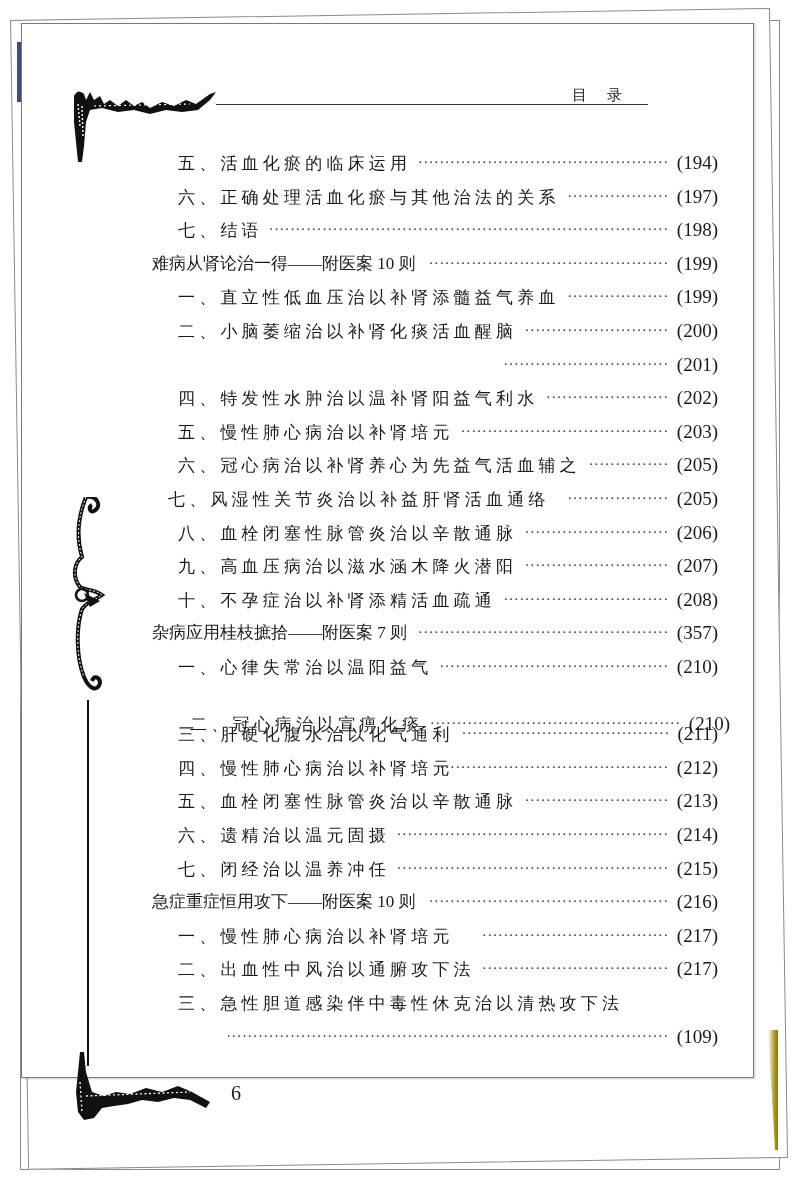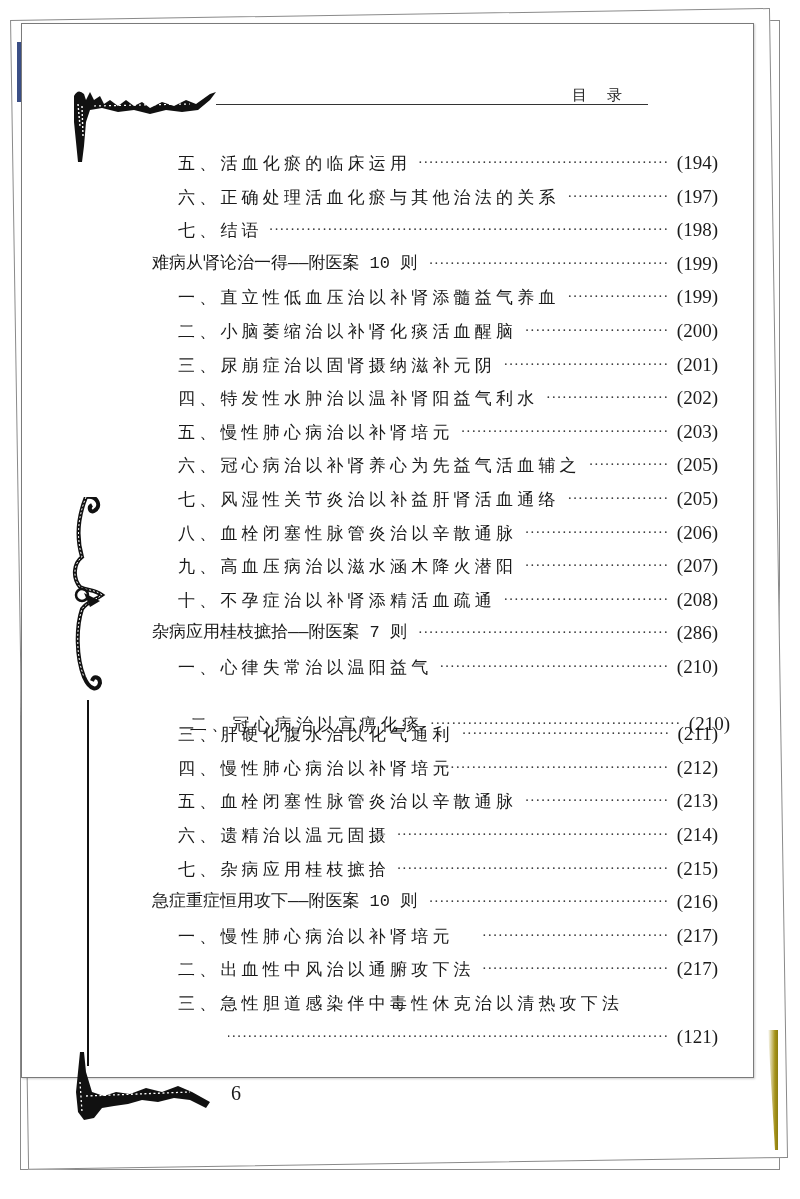--- a/index.html
+++ b/index.html
@@ -12,21 +12,21 @@
   .accent-blue { position:absolute; left:17px; top:42px; width:4px; height:60px; background:#3b4f86; }
   .accent-olive { position:absolute; left:768px; top:1030px; width:10px; height:120px;
                   background:linear-gradient(to right, #ffffff 0%, #a59218 70%, #8b7c10 100%); clip-path: polygon(0 0,100% 0,100% 100%,70% 100%); }
   .header-rule { position:absolute; left:141px; top:104px; width:282px; height:1px; background:#333; }
   .header-title { position:absolute; left:572px; top:86px; font-size:15px; letter-spacing:20px; color:#222; }
   .ornament { position:absolute; }
   .vline { position:absolute; left:87px; top:700px; width:2px; height:366px; background:#111; }
   .toc { position:absolute; left:0; top:0; width:800px; }
   .row { position:absolute; left:0; width:800px; height:30px; font-size:17px; line-height:30px; white-space:nowrap; }
   .row .label { position:absolute; letter-spacing:4.2px; }
-  .row.section .label { letter-spacing:0px; font-family:Liberation Mono, monospace; font-size:17px; }
+  .row.section .label { letter-spacing:0px; font-family:Liberation Serif, serif; font-size:17px; }
   .row .dots { position:absolute; overflow:hidden; color:#333; letter-spacing:1.2px; font-size:13px; }
   .row .pg { position:absolute; right:82px; font-family:"Liberation Serif", "DejaVu Serif", serif; font-size:19px; }
   .page-num { position:absolute; left:231px; top:1082px; font-family:"Liberation Serif", "DejaVu Serif", serif; font-size:20px; }
 </style>
 </head>
 <body>
 
 <div class="sheet back2"></div>
 <div class="sheet back1" style="left:20px;top:20px;width:760px;height:1150px;"></div>
 <div class="sheet skew"></div>
@@ -87,41 +87,40 @@
       <span class="label" style="left: 178px;">一、直立性低血压治以补肾添髓益气养血</span>
       <span class="dots" style="left: 566px; width: 103px; text-align: right; direction: rtl;">························································································································</span>
       <span class="pg">(199)</span>
     </div>
     <div class="row" style="top: 316px;">
       <span class="label" style="left: 178px;">二、小脑萎缩治以补肾化痰活血醒脑</span>
       <span class="dots" style="left: 523px; width: 146px; text-align: right; direction: rtl;">························································································································</span>
       <span class="pg">(200)</span>
     </div>
     <div class="row" style="top: 349.6px;">
-      <span class="label" style="left: 178px;">三、尿崩症治以固肾摄纳滋补元阴</span>
       <span class="dots" style="left: 502px; width: 167px; text-align: right; direction: rtl;">························································································································</span>
       <span class="pg">(201)</span>
     </div>
     <div class="row" style="top: 383.2px;">
       <span class="label" style="left: 178px;">四、特发性水肿治以温补肾阳益气利水</span>
       <span class="dots" style="left: 544px; width: 125px; text-align: right; direction: rtl;">························································································································</span>
       <span class="pg">(202)</span>
     </div>
     <div class="row" style="top: 416.8px;">
       <span class="label" style="left: 178px;">五、慢性肺心病治以补肾培元</span>
       <span class="dots" style="left: 460px; width: 209px; text-align: right; direction: rtl;">························································································································</span>
       <span class="pg">(203)</span>
     </div>
     <div class="row" style="top: 450.4px;">
       <span class="label" style="left: 178px;">六、冠心病治以补肾养心为先益气活血辅之</span>
       <span class="dots" style="left: 587px; width: 82px; text-align: right; direction: rtl;">························································································································</span>
       <span class="pg">(205)</span>
     </div>
     <div class="row" style="top: 484px;">
-      <span class="label" style="left: 178px;">七、风湿性关节炎治以补益肝肾活血通络</span>
+      <span class="label" style="left: 168px;">七、风湿性关节炎治以补益肝肾活血通络</span>
       <span class="dots" style="left: 566px; width: 103px; text-align: right; direction: rtl;">························································································································</span>
       <span class="pg">(205)</span>
     </div>
     <div class="row" style="top: 517.6px;">
       <span class="label" style="left: 178px;">八、血栓闭塞性脉管炎治以辛散通脉</span>
       <span class="dots" style="left: 523px; width: 146px; text-align: right; direction: rtl;">························································································································</span>
       <span class="pg">(206)</span>
     </div>
     <div class="row" style="top: 551.2px;">
       <span class="label" style="left: 178px;">九、高血压病治以滋水涵木降火潜阳</span>
@@ -129,21 +128,21 @@
       <span class="pg">(207)</span>
     </div>
     <div class="row" style="top: 584.8px;">
       <span class="label" style="left: 178px;">十、不孕症治以补肾添精活血疏通</span>
       <span class="dots" style="left: 502px; width: 167px; text-align: right; direction: rtl;">························································································································</span>
       <span class="pg">(208)</span>
     </div>
     <div class="row section" style="top: 618.4px;">
       <span class="label" style="left: 152px;">杂病应用桂枝摭拾——附医案 7 则</span>
       <span class="dots" style="left: 418px; width: 251px; text-align: right; direction: rtl;">························································································································</span>
-      <span class="pg">(286)</span>
+      <span class="pg">(357)</span>
     </div>
     <div class="row" style="top: 652px;">
       <span class="label" style="left: 178px; text-align: center;">一、心律失常治以温阳益气</span>
       <span class="dots" style="left: 438px; width: 231px; text-align: right; direction: rtl;">························································································································</span>
       <span class="pg">(210)</span>
     </div>
     <div class="row" style="top: 709px; margin-left: 12px;">
       <span class="label" style="left: 178px;">二、冠心病治以宣痹化痰</span>
       <span class="dots" style="left: 417px; width: 252px; text-align: right; direction: rtl;">························································································································</span>
       <span class="pg">(210)</span>
@@ -162,21 +161,21 @@
       <span class="label" style="left: 178px;">五、血栓闭塞性脉管炎治以辛散通脉</span>
       <span class="dots" style="left: 523px; width: 146px; text-align: right; direction: rtl;">························································································································</span>
       <span class="pg">(213)</span>
     </div>
     <div class="row" style="top: 820px;">
       <span class="label" style="left: 178px;">六、遗精治以温元固摄</span>
       <span class="dots" style="left: 396px; width: 273px; text-align: right; direction: rtl;">························································································································</span>
       <span class="pg">(214)</span>
     </div>
     <div class="row" style="top: 853.6px;">
-      <span class="label" style="left: 178px;">七、杂病应用桂枝摭拾</span>
+      <span class="label" style="left: 178px;">七、闭经治以温养冲任</span>
       <span class="dots" style="left: 396px; width: 273px; text-align: right; direction: rtl;">························································································································</span>
       <span class="pg">(215)</span>
     </div>
     <div class="row section" style="top: 887.2px;">
       <span class="label" style="left: 152px;">急症重症恒用攻下——附医案 10 则</span>
       <span class="dots" style="left: 428px; width: 241px; text-align: right; direction: rtl;">························································································································</span>
       <span class="pg">(216)</span>
     </div>
     <div class="row" style="top: 920.8px;">
       <span class="label" style="left: 178px;">一、慢性肺心病治以补肾培元</span>
@@ -187,17 +186,17 @@
       <span class="label" style="left: 178px;">二、出血性中风治以通腑攻下法</span>
       <span class="dots" style="left: 481px; width: 188px; text-align: right; direction: rtl;">························································································································</span>
       <span class="pg">(217)</span>
     </div>
     <div class="row" style="top: 988px;">
       <span class="label" style="left: 178px;">三、急性胆道感染伴中毒性休克治以清热攻下法</span>
     </div>
     <div class="row" style="top: 1021.6px;">
       <span class="label" style="left: 178px;"></span>
       <span class="dots" style="left: 228px; width: 441px; text-align: right; direction: rtl;">························································································································</span>
-      <span class="pg">(121)</span>
+      <span class="pg">(109)</span>
     </div>
   </div>
 
 <div class="page-num">6</div>
 
 </body></html>

